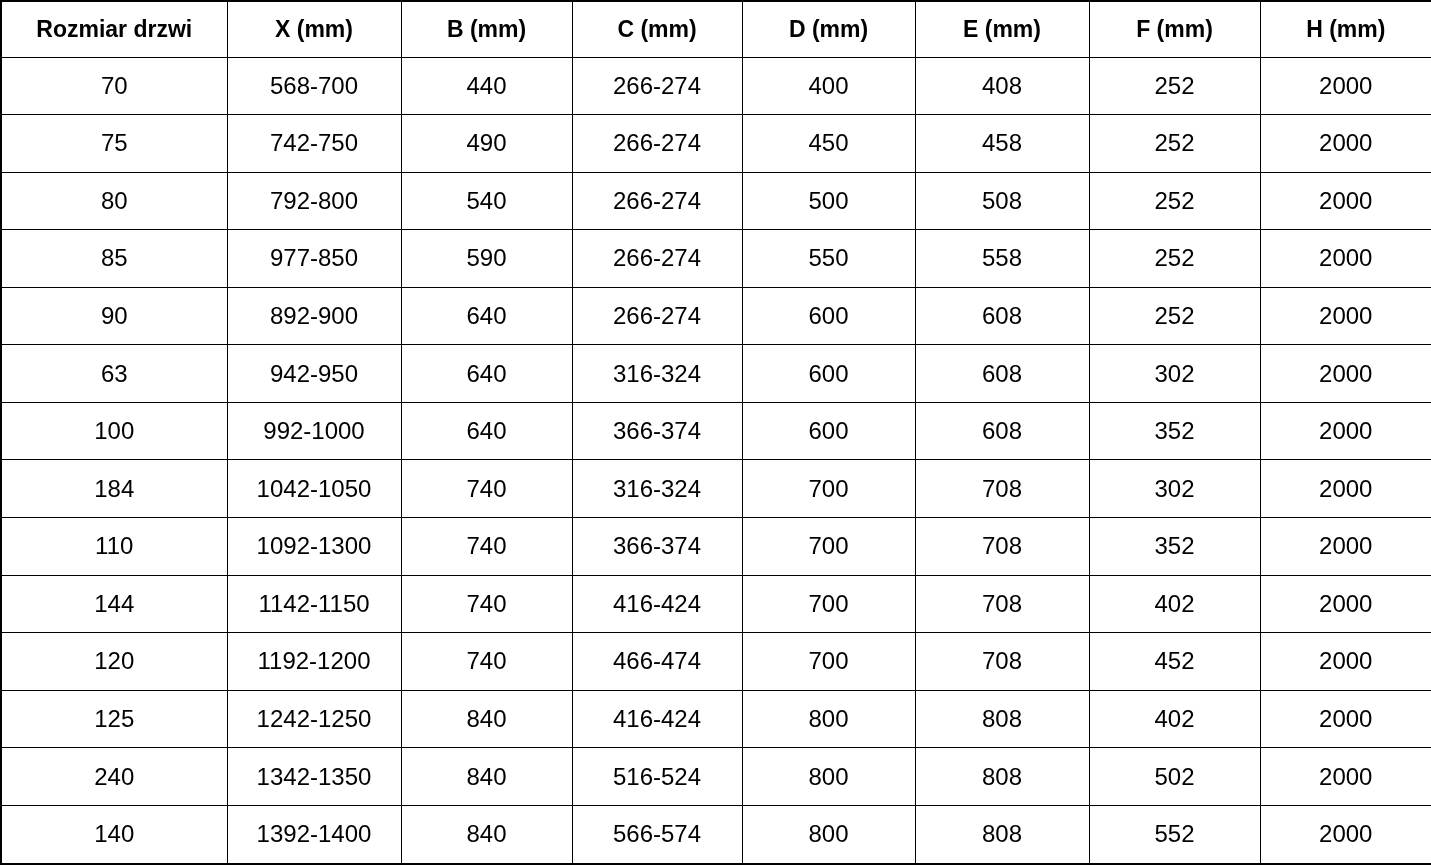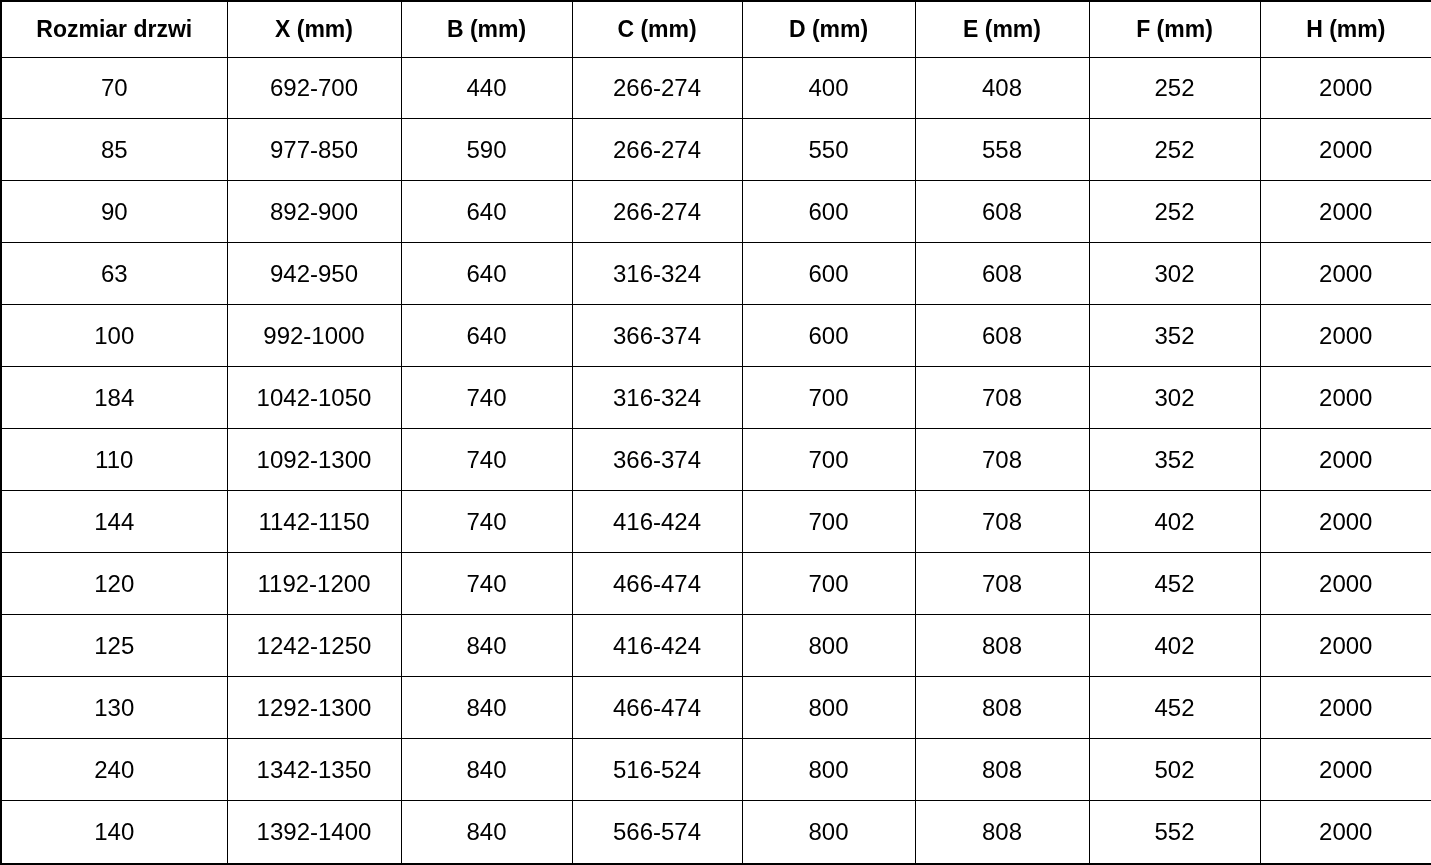--- a/index.html
+++ b/index.html
@@ -67,25 +67,45 @@
           <th>C (mm)</th>
           <th>D (mm)</th>
           <th>E (mm)</th>
           <th>F (mm)</th>
           <th>H (mm)</th>
         </tr>
     </thead>
     <tbody id="table-body">
         <tr>
           <td>70</td>
-          <td>692-700</td>
+          <td>568-700</td>
           <td>440</td>
           <td>266-274</td>
           <td>400</td>
           <td>408</td>
+          <td>252</td>
+          <td>2000</td>
+        </tr>
+        <tr>
+          <td>75</td>
+          <td>742-750</td>
+          <td>490</td>
+          <td>266-274</td>
+          <td>450</td>
+          <td>458</td>
+          <td>252</td>
+          <td>2000</td>
+        </tr>
+        <tr>
+          <td>80</td>
+          <td>792-800</td>
+          <td>540</td>
+          <td>266-274</td>
+          <td>500</td>
+          <td>508</td>
           <td>252</td>
           <td>2000</td>
         </tr>
         <tr>
           <td>85</td>
           <td>977-850</td>
           <td>590</td>
           <td>266-274</td>
           <td>550</td>
           <td>558</td>
@@ -166,30 +186,20 @@
           <td>125</td>
           <td>1242-1250</td>
           <td>840</td>
           <td>416-424</td>
           <td>800</td>
           <td>808</td>
           <td>402</td>
           <td>2000</td>
         </tr>
         <tr>
-          <td>130</td>
-          <td>1292-1300</td>
-          <td>840</td>
-          <td>466-474</td>
-          <td>800</td>
-          <td>808</td>
-          <td>452</td>
-          <td>2000</td>
-        </tr>
-        <tr>
           <td>240</td>
           <td>1342-1350</td>
           <td>840</td>
           <td>516-524</td>
           <td>800</td>
           <td>808</td>
           <td>502</td>
           <td>2000</td>
         </tr>
         <tr>

